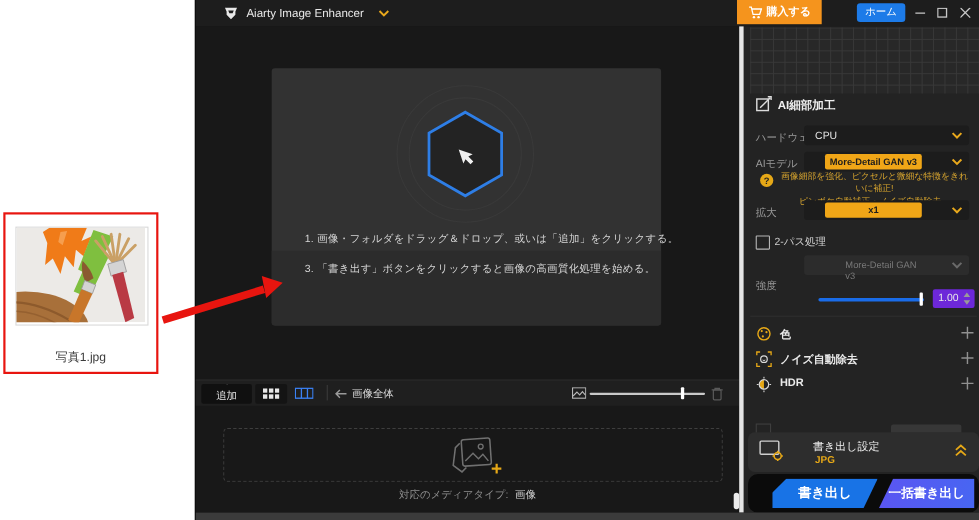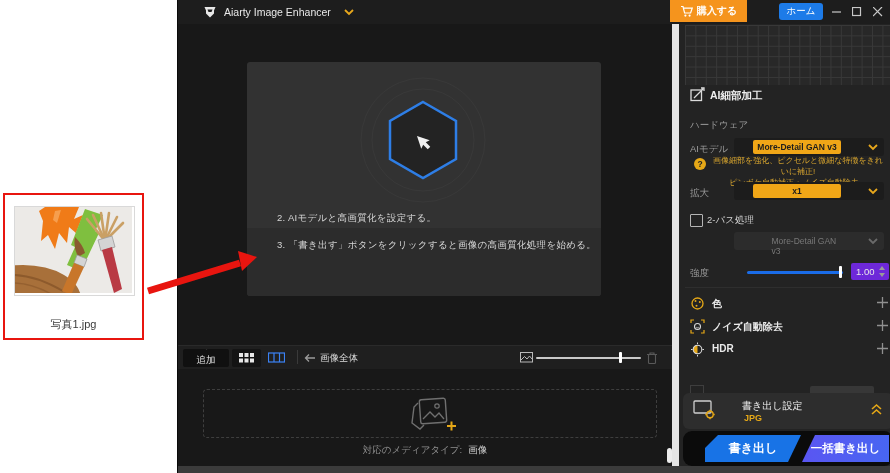--- a/index.html
+++ b/index.html
@@ -20,21 +20,21 @@
   .drop-lower{position:absolute;left:0;right:0;top:166px;bottom:0;background:#2c2c2c;border-radius:0 0 3px 3px;}
   .steps{position:absolute;left:30px;top:142px;font-size:9.5px;line-height:27px;color:#d6d6d6;letter-spacing:.3px;white-space:nowrap;}
   .toolbar{position:absolute;left:0;top:321px;width:494px;height:23px;background:#1f1f1f;border-top:1px solid #2a2a2a;}
   .tb-btn{position:absolute;top:2.5px;height:18px;border-radius:2px;display:flex;align-items:center;justify-content:center;gap:4px;cursor:pointer;flex-direction:column;}
   .import-strip{position:absolute;left:25px;top:365px;width:452px;height:47px;border:1px dashed #3e3e3e;border-radius:4px;cursor:pointer;}
   .supported{position:absolute;left:0;top:420px;width:494px;text-align:center;font-size:9.5px;color:#8f8f8f;}
   .supported b{color:#d2d2d2;font-weight:normal;margin-left:6px;}
   .scroll-pill{position:absolute;left:489px;top:424px;width:5px;height:15px;background:#ececec;border-radius:3px;cursor:pointer;}
   .bottom-edge{position:absolute;left:0;top:466px;width:712px;height:7px;background:#3b3b3b;}
   
-  .side{position:absolute;left:494px;top:24px;width:218px;height:442px;background:#232323;border-left:7px solid #e5e5e5;box-sizing:border-box;}
+  .side{position:absolute;left:494px;top:24px;width:218px;height:442px;background:#232323;border-left:4px solid #e5e5e5;box-sizing:border-box;}
   .checker{position:absolute;left:6px;top:1px;width:208px;height:60px;background-color:#282828;
      background-image:linear-gradient(#383838 1px,transparent 1px),linear-gradient(90deg,#383838 1px,transparent 1px);
      background-size:10.4px 10.4px;}
   .sec-title{position:absolute;left:31px;top:65px;font-size:10.5px;font-weight:bold;color:#efefef;}
   .lbl{position:absolute;left:11px;font-size:9.5px;color:#9a9a9a;}
   .dd{position:absolute;left:55px;width:150px;height:18px;background:#1c1c1c;border-radius:3px;cursor:pointer;}
   .dd .txt{position:absolute;left:10px;top:4px;font-size:9.5px;color:#e4e4e4;}
   .pill{position:absolute;left:19px;top:2px;width:88px;height:14px;background:#f0a617;border-radius:2px;
         display:flex;align-items:center;justify-content:center;font-size:8.5px;font-weight:bold;color:#1d1d1d;}
   .chev{position:absolute;right:6px;top:6px;}
@@ -156,21 +156,21 @@
 
       <div class="drop-panel">
         <div class="drop-lower"></div>
         <svg class="abs" style="left:101px;top:8px" width="150" height="140" viewBox="0 0 150 140">
           <circle cx="75" cy="70" r="62" fill="none" stroke="#3c3c3c" stroke-width="1" opacity="0.7"></circle>
           <circle cx="75" cy="70" r="51" fill="none" stroke="#404040" stroke-width="1" opacity="0.5"></circle>
           <polygon points="75,32 108,51 108,89 75,108 42,89 42,51" fill="#232323" stroke="#2e7ee6" stroke-width="2.5"></polygon>
           <path d="M6 0 L12 12 L7.8 10.6 L7.8 17 L4.2 17 L4.2 10.6 L0 12 Z" fill="#f0f0f0" transform="translate(75,72) rotate(-45) translate(-6,-8.5)"></path>
         </svg>
         <div class="steps">
-          <div>2. AIモデルと高画質化を設定する。</div>
+          <div>1. 画像・フォルダをドラッグ＆ドロップ、或いは「追加」をクリックする。</div>
           <div>3. 「書き出す」ボタンをクリックすると画像の高画質化処理を始める。</div>
         </div>
       </div>
 
       <div class="toolbar">
         <div class="tb-btn" style="left:5px;width:46px;background:#101010">
           <svg width="11" height="11" viewBox="0 0 11 11">
             <circle cx="5.5" cy="5.5" r="4.8" fill="none" stroke="#e6e6e6" stroke-width="1"></circle>
             <path d="M5.5 3 v5 M3 5.5 h5" stroke="#e6e6e6" stroke-width="1.1"></path>
           </svg>
@@ -232,20 +232,26 @@
     <div class="side">
       <div class="checker"></div>
 
       <svg class="abs" style="left:11px;top:63px" width="15" height="15">
         <rect x="1" y="3" width="10.5" height="10.5" fill="none" stroke="#dcdcdc" stroke-width="1.3"></rect>
         <path d="M4 11 L13 2 M11 1 L14 1 L14 4" stroke="#dcdcdc" stroke-width="1.3" fill="none"></path>
       </svg>
       <span class="sec-title">AI細部加工</span>
 
       <span class="lbl" style="top:95px">ハードウェア</span>
+      <div class="dd" style="top:90px">
+        <span class="txt">CPU</span>
+        <svg class="chev" width="10" height="7">
+            <path d="M1 1 l4 4 4-4" stroke="#e8a81c" stroke-width="1.8" fill="none"></path>
+          </svg>
+      </div>
 
       <span class="lbl" style="top:119px">AIモデル</span>
       <div class="dd" style="top:114px">
         <div class="pill">More-Detail GAN  v3</div>
         <svg class="chev" width="10" height="7">
             <path d="M1 1 l4 4 4-4" stroke="#e8a81c" stroke-width="1.8" fill="none"></path>
           </svg>
       </div>
 
       <div class="help-dot">?</div>
@@ -264,21 +270,21 @@
 
       <div class="chkbox"></div>
       <span class="lbl" style="top:190px;left:28px;color:#d0d0d0">2-パス処理</span>
       <div class="dd dd-disabled" style="top:208px">
         <span class="txt">More-Detail GAN  v3</span>
         <svg class="chev" width="10" height="7">
             <path d="M1 1 l4 4 4-4" stroke="#6a6a6a" stroke-width="1.8" fill="none"></path>
           </svg>
       </div>
 
-      <span class="lbl" style="top:243px">強度</span>
+      <span class="lbl" style="top:230px">強度</span>
       <div class="slider-track"></div>
       <div class="slider-handle"></div>
       <div class="valbox">
         <span class="v">1.00</span>
         <svg class="abs" style="right:3px;top:2px" width="8" height="13">
           <polygon points="1,5 7,5 4,1" fill="#9a9a9a"></polygon>
             <polygon points="1,8 7,8 4,12" fill="#9a9a9a"></polygon>
         </svg>
       </div>
 

